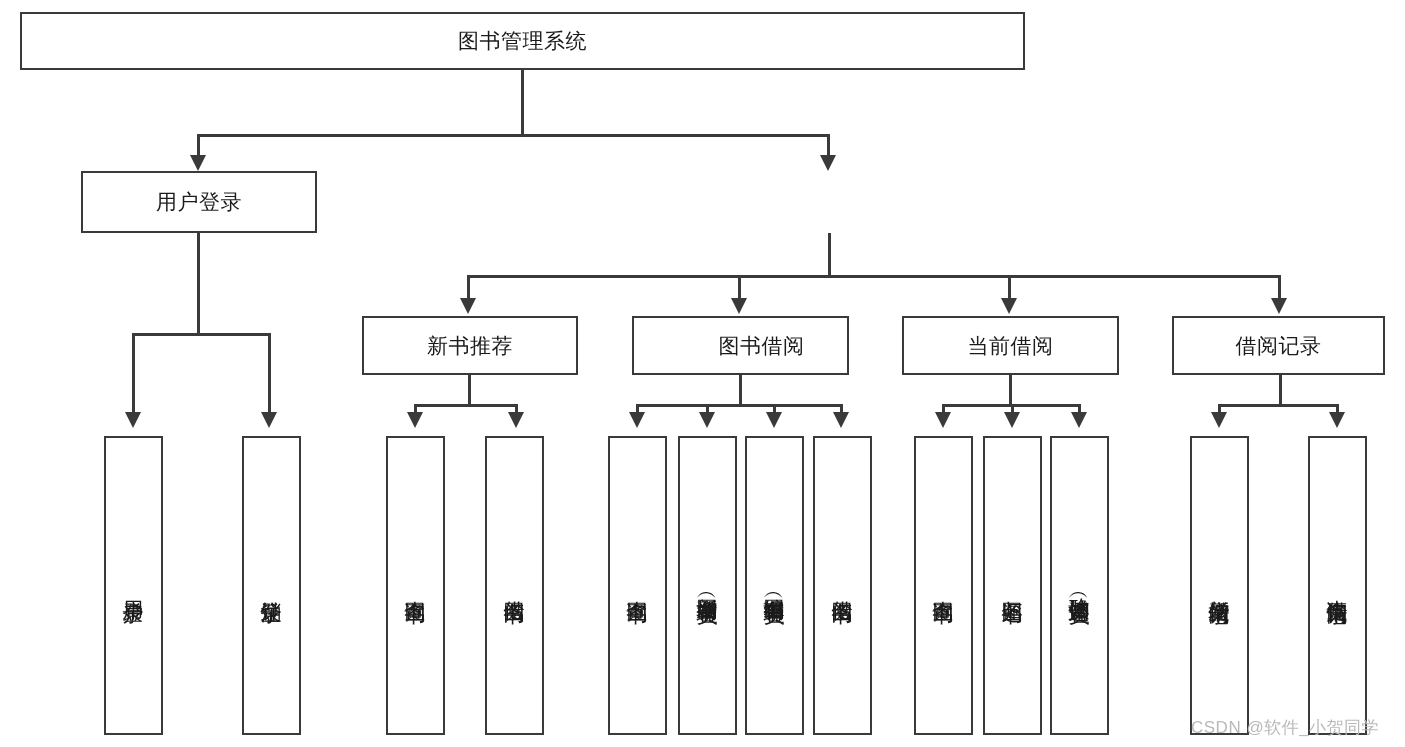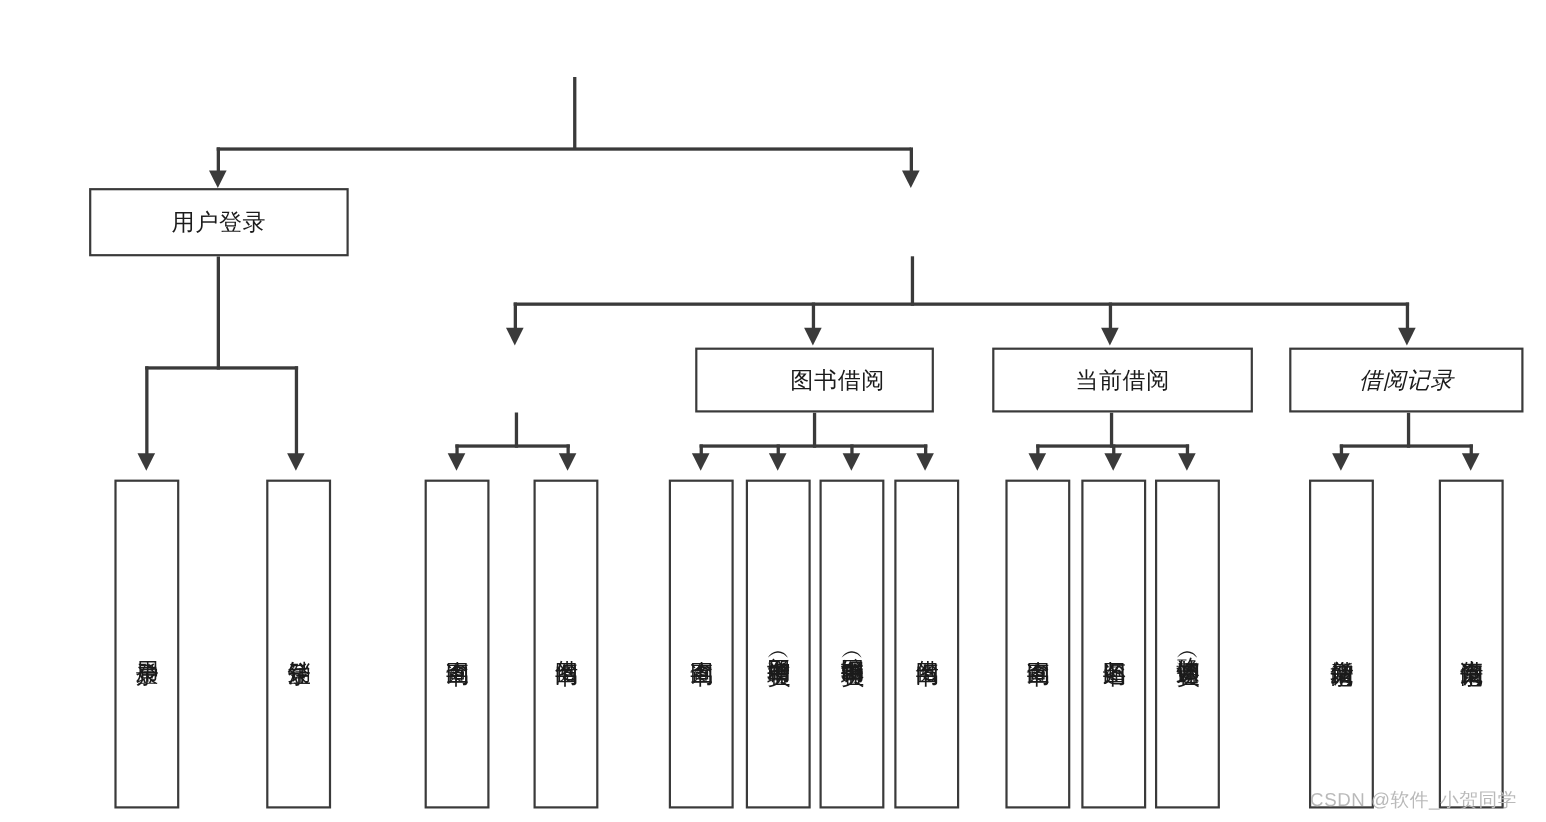--- a/index.html
+++ b/index.html
@@ -128,36 +128,42 @@
   <div class="arrow" style="left:1004px; top:412px;"></div>
   <div class="arrow" style="left:1071px; top:412px;"></div>
 
   <div class="edge v" style="left:1279px; top:375px; height:32px;"></div>
   <div class="edge h" style="left:1218px; top:404px; width:121px;"></div>
   <div class="edge v" style="left:1218px; top:404px; height:12px;"></div>
   <div class="edge v" style="left:1336px; top:404px; height:12px;"></div>
   <div class="arrow" style="left:1211px; top:412px;"></div>
   <div class="arrow" style="left:1329px; top:412px;"></div>
 
+  <div class="node h" style="left:20px; top:12px; width:1005px; height:58px;">
+    <span class="label">图书管理系统</span>
+  </div>
 
   <div class="node h" style="left:81px; top:171px; width:236px; height:62px;">
     <span class="label">用户登录</span>
   </div>
 
 
+  <div class="node h" style="left:362px; top:316px; width:216px; height:59px;">
+    <span class="label">新书推荐</span>
+  </div>
 
   <div class="node h" style="left:632px; top:316px; width:217px; height:59px;padding-left:42px;">
     <span class="label">图书借阅</span>
   </div>
 
-  <div class="node h" style="left:902px; top:316px; width:237px; height:59px;">
+  <div class="node h" style="left:902px; top:316px; width:217px; height:59px;">
     <span class="label">当前借阅</span>
   </div>
 
-  <div class="node h" style="left:1172px; top:316px; width:213px; height:59px;font-style:italic;">
+  <div class="node h" style="left:1172px; top:316px; width:213px; height:59px;">
     <span class="label">借阅记录</span>
   </div>
 
   <div class="node v" style="left:104px; top:436px; width:59px; height:299px;">
     <span class="label">用户登录</span>
   </div>
 
   <div class="node v" style="left:242px; top:436px; width:59px; height:299px;">
     <span class="label">注销登录</span>
   </div>

